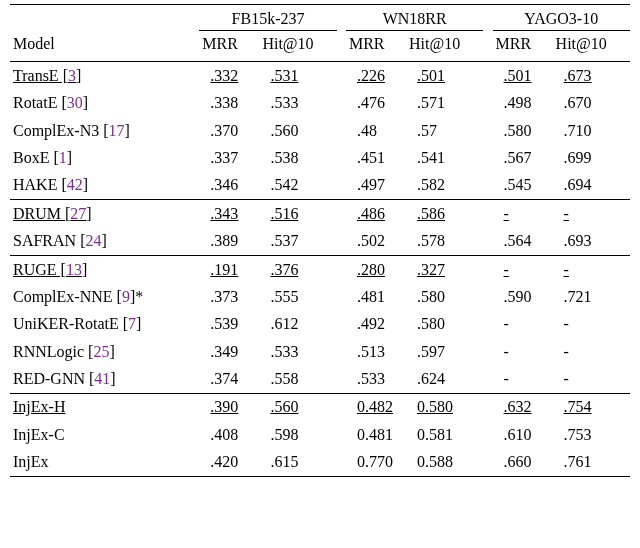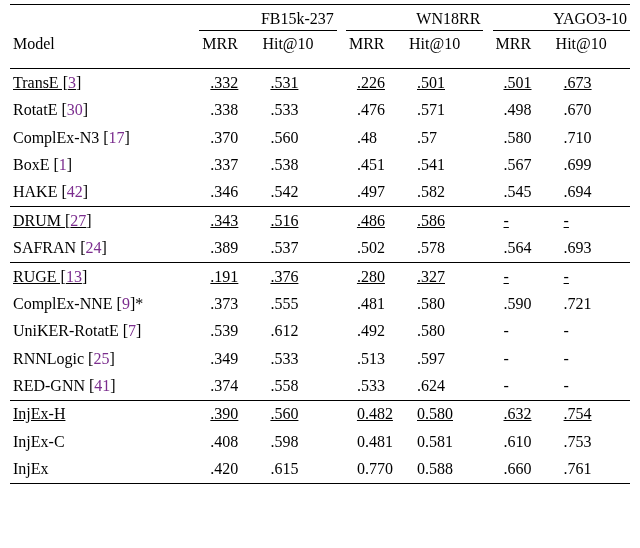--- a/index.html
+++ b/index.html
@@ -26,22 +26,22 @@
     }
     col.modelcol { width: 186px; }
     col.mrr { width: 59px; }
     col.hit { width: 76px; }
     col.gap { width: 9px; }
 
     .rule-top { border-top: 1.5px solid #000; }
     .rule-mid { border-top: 1px solid #000; text-decoration: underline; }
     .rule-thin { border-top: 0.5px solid #000; margin-top: 25px; }
 
-    .dshead { text-align: right; padding-bottom: 2px; }
-    .subhead { padding-top: 4px; padding-bottom: 15px; }
+    .dshead { text-align: center; padding-bottom: 2px; }
+    .subhead { padding-top: 4px; padding-bottom: 8px; }
 
     .cnum { padding-left: 11px; }
 
     .bold { font-weight: normal; }
     .ref { color: #7b2d8e; }
     .star { color: #000; }
   </style>
 </head>
 <body>
 

